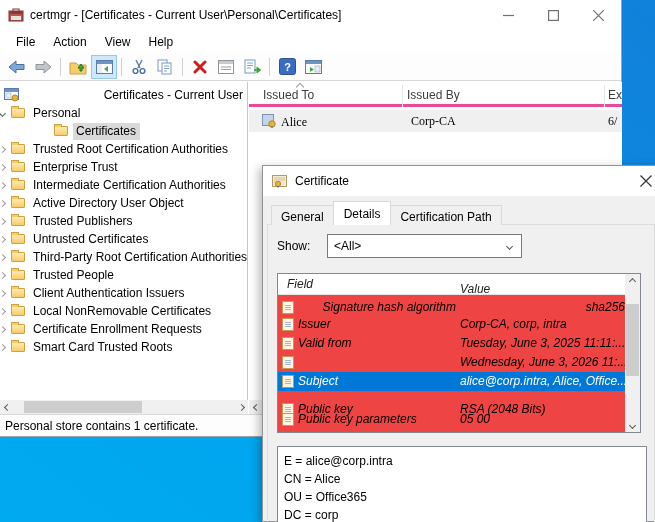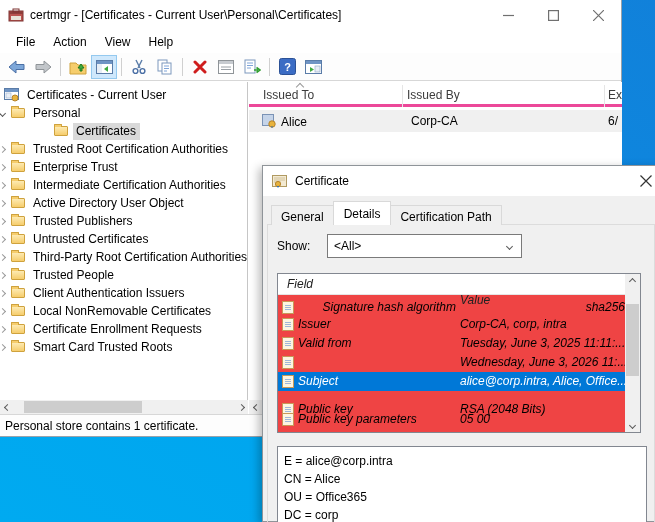--- a/index.html
+++ b/index.html
@@ -46,21 +46,21 @@
     background:#f6cd6c; border:1px solid #cfa23d; border-bottom:none; border-radius:1px 1px 0 0; }
   .indent0 { padding-left:4px; } .indent1 { } .indent2 { padding-left:54px; }
   .tree-row .chev { margin-right:6px; }
 
   .list-pane { left:249px; top:82px; width:373px; height:318px; background:#fff; overflow:hidden; }
   .list-header { position:absolute; left:0; top:3px; right:0; height:22px; border-bottom:3px solid #ec4899; color:#3c3c3c; }
   .hcol { position:absolute; top:3px; }
   .hdiv { position:absolute; top:0; width:1px; height:22px; background:#e5e5e5; }
   .sort-up { position:absolute; left:48px; top:-1px; width:6px; height:6px;
     border-left:1px solid #9a9a9a; border-top:1px solid #9a9a9a; transform:rotate(45deg); }
-  .list-row { position:absolute; left:0; top:28px; right:0; height:22px; background:#f0f0f0; }
+  .list-row { position:absolute; left:0; top:28px; right:0; height:22px; background:#f0f0f0;font-family:Liberation Serif, serif; }
   .cell { position:absolute; top:4px; white-space:nowrap; }
   .cert-icon { display:inline-block; vertical-align:-2px; margin-right:4px; }
 
   
   .hscroll { background:#f0f0f0; height:14px; display:flex; align-items:center; }
   .tree-hscroll { left:0; top:400px; width:248px; }
   .list-hscroll { left:249px; top:400px; width:373px; }
   .sb-arrow { width:14px; height:14px; display:flex; align-items:center; justify-content:center; flex:none; }
   .sb-thumb { height:12px; background:#cdcdcd; }
   .chev.l { transform:rotate(135deg); } .chev.r2 { transform:rotate(-45deg); }
@@ -85,21 +85,21 @@
   .tab-page { left:4px; top:58px; width:388px; height:299px; border-left:1px solid #dcdcdc; border-right:1px solid #dcdcdc; }
 
   .show-row { left:14px; top:73px; display:flex; align-items:center; }
   .combo { position:absolute; left:50px; top:-5px; width:195px; height:24px; background:#fff;
     border:1px solid #7a7a7a; display:flex; align-items:center; padding-left:6px; }
   .combo .chev { position:absolute; right:9px; top:9px; border-color:#5a5a5a; }
 
   .fields-box { left:14px; top:107px; width:364px; height:160px; background:#ef4444; border:1px solid #828790; overflow:hidden;font-style:italic; }
   .fields-header { position:absolute; left:0; top:0; right:15px; height:21px; border-bottom:1px solid #e5e5e5; background:#fff; }
   .fh-field { position:absolute; left:9px; top:3px; color:#222; }
-  .fh-value { position:absolute; left:182px; top:19px; color:#222; }
+  .fh-value { position:absolute; left:182px; top:8px; color:#222; }
   .frow { position:absolute; left:0; right:15px; height:19px; }
   .frow .fico-wrap { position:absolute; left:4px; top:3px; }
   .frow .fname { position:absolute; left:20px; top:2px; white-space:nowrap; overflow:hidden; width:158px; }
   .frow .fval  { position:absolute; left:182px; top:2px; white-space:nowrap; overflow:hidden; width:165px; }
   .frow.selected { background:#0078d7; color:#fff; }
   .fico { display:block; width:12px; height:13px; border:1px solid #c89858; background:#fdf5e1; }
   .fico::before { content:""; display:block; margin:3px 2px 0; height:1px; background:#9fb6d8;
     box-shadow:0 2px 0 #9fb6d8, 0 4px 0 #9fb6d8; }
   .vscroll { position:absolute; right:0; top:0; width:15px; bottom:0; background:#f0f0f0; }
   .vscroll .sb-arrow { position:absolute; left:0; width:15px; }
@@ -223,21 +223,21 @@
       <svg width="17" height="14" viewBox="0 0 17 14">
           <rect x="0.5" y="0.5" width="16" height="13" fill="#fff" stroke="#5a7ca8"></rect>
           <rect x="1" y="1" width="15" height="3" fill="#6f94c4"></rect>
           <path d="M5 7 L9 9.5 L5 12 Z" fill="#3faa3f"></path>
           <rect x="10" y="6" width="5" height="6" fill="#e8eef6" stroke="#9ab0cc" stroke-width="0.7"></rect>
         </svg>
     </div>
   </div>
 
   <div class="abs tree-pane">
-    <div class="tree-row indent0" style="margin-top:4px;">
+    <div class="tree-row indent0" style="margin-top:4px;justify-content:space-between;">
       <span style="margin-right:5px;">
         <svg width="15" height="14" viewBox="0 0 15 14">
             <rect x="0.5" y="0.5" width="14" height="11" fill="#fff" stroke="#5a7ca8"></rect>
             <rect x="1" y="1" width="13" height="3" fill="#6f94c4"></rect>
             <rect x="2" y="5" width="5" height="5" fill="#e8eef6" stroke="#9ab0cc" stroke-width="0.6"></rect>
             <circle cx="11" cy="10" r="3" fill="#e8b33c" stroke="#b5832a"></circle>
           </svg>
       </span>
       <span class="tree-label">Certificates - Current User</span>
     </div>

